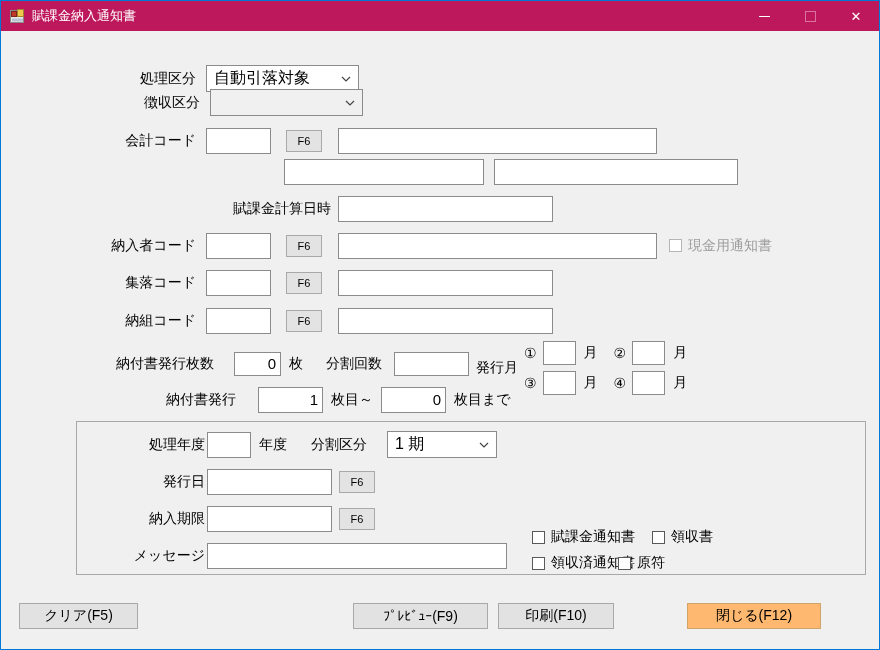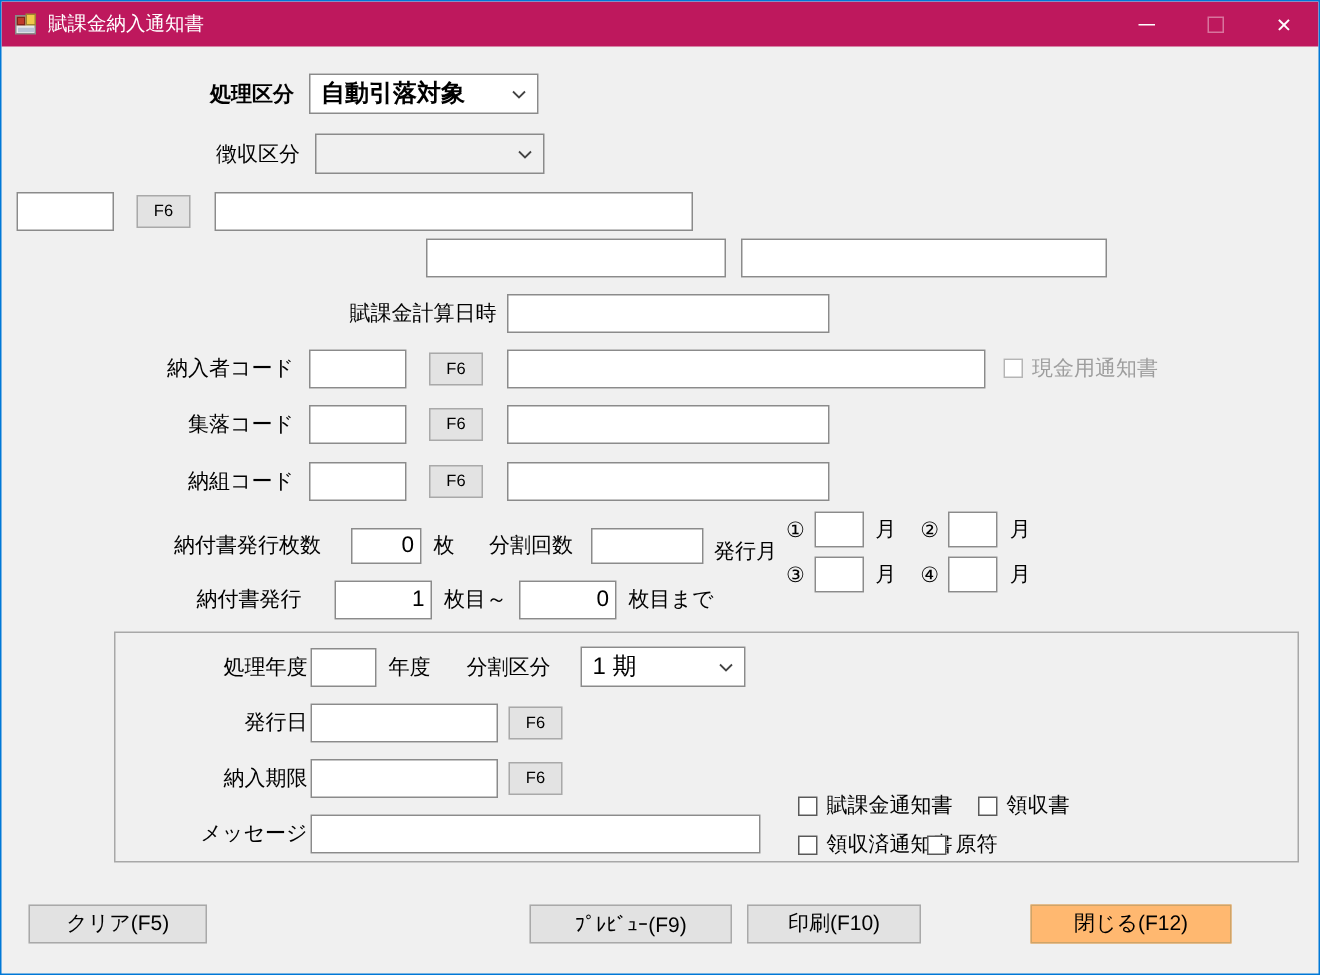--- a/index.html
+++ b/index.html
@@ -80,41 +80,42 @@
         <span class="min-bar"></span>
       </div>
     <div class="cap-btn">
         <span class="max-box"></span>
       </div>
     <div class="cap-btn">
         <span class="close-glyph">✕</span>
       </div>
   </div>
 
-  <div class="row" style="top:48px; left:0;font-weight:bold;">
+  <div class="row" style="top:64px; left:0;">
     <span class="lbl" style="width:195px;">処理区分</span>
     <div class="combo" style="width:153px; margin-left:10px;">
       <span>自動引落対象</span>
       <svg class="chev" width="10" height="6" viewBox="0 0 10 6">
           <polyline points="1,1 5,5 9,1" fill="none" stroke="#444" stroke-width="1.2"></polyline>
         </svg>
     </div>
   </div>
 
   <div class="row" style="top:88px; left:4px;">
     <span class="lbl" style="width:195px;">徴収区分</span>
     <div class="combo empty" style="width:153px; margin-left:10px;">
       <span></span>
       <svg class="chev" width="10" height="6" viewBox="0 0 10 6">
           <polyline points="1,1 5,5 9,1" fill="none" stroke="#444" stroke-width="1.2"></polyline>
         </svg>
     </div>
   </div>
 
   <div class="row" style="top:126px; left:0;">
+    <span class="lbl" style="width:195px;">会計コード</span>
     <input class="tb" style="width: 65px; margin-left: 10px;" value="">
     <button class="f6" style="margin-left:15px;">F6</button>
     <input class="tb" style="width: 319px; margin-left: 16px;" value="">
   </div>
 
   <div class="row" style="top:157px; left:283px;">
     <input class="tb" style="width: 200px;" value="">
     <input class="tb" style="width: 244px; margin-left: 10px;" value="">
   </div>
 
@@ -172,21 +173,21 @@
         <input class="tb small" style="width: 33px; margin-left: 6px;" value="">
         <span class="unit" style="margin-left:8px;">月</span>
         <span class="circ" style="margin-left:16px;">④</span>
         <input class="tb small" style="width: 33px; margin-left: 6px;" value="">
         <span class="unit" style="margin-left:8px;">月</span>
       </div>
     </div>
   </div>
 
   <div class="row" style="top:385px; left:0;">
-    <span class="lbl" style="width:200px;">納付書発行</span>
+    <span class="lbl" style="width:200px;padding-left:35px;">納付書発行</span>
     <input class="tb num" style="width: 65px; margin-left: 22px;" value="1">
     <span class="unit" style="margin-left:8px;">枚目～</span>
     <input class="tb num" style="width: 65px; margin-left: 8px;" value="0">
     <span class="unit" style="margin-left:8px;">枚目まで</span>
   </div>
 
   <div class="groupbox">
 
     <div class="gb-row" style="top:9px;">
       <span class="lbl" style="width:128px;">処理年度</span>

